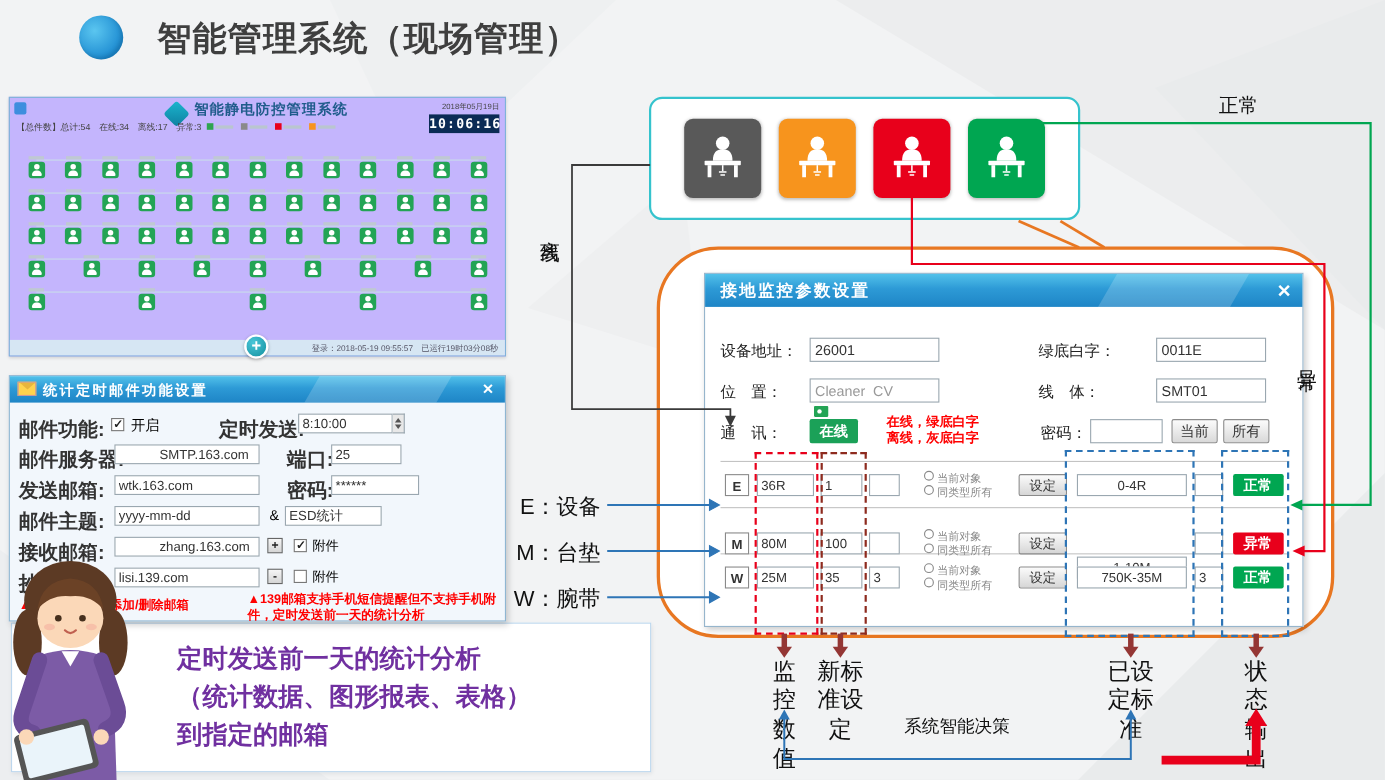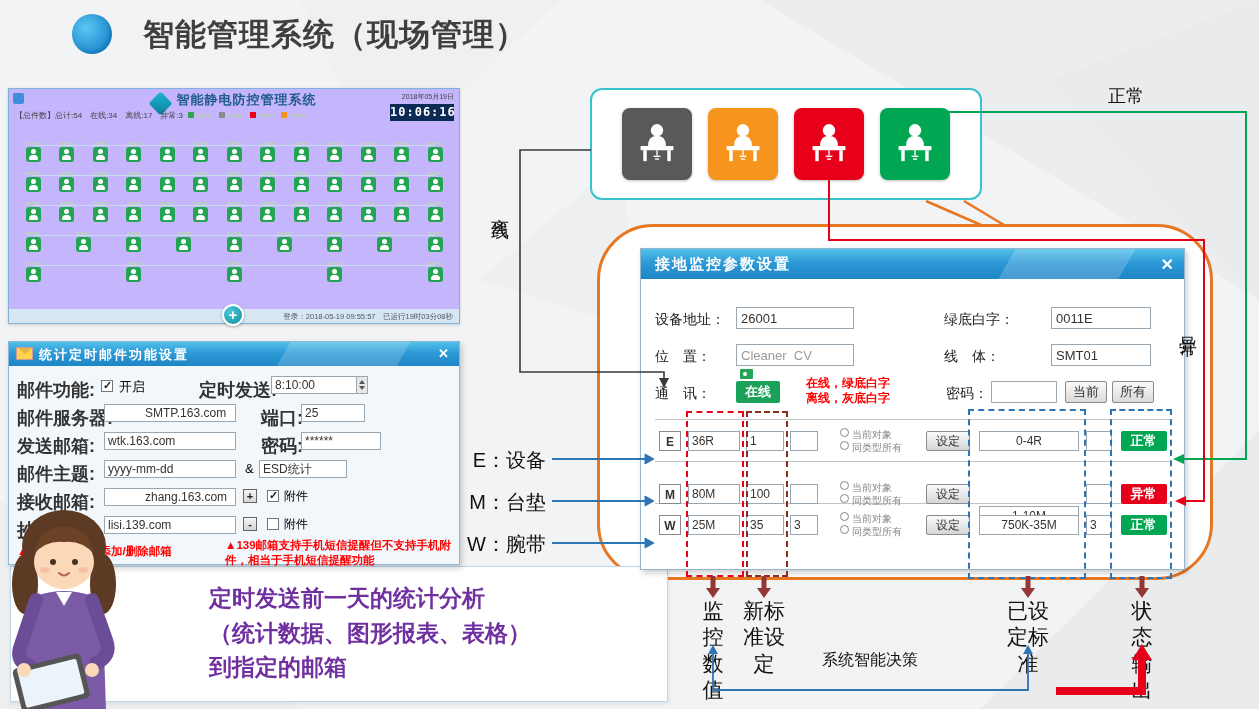--- a/index.html
+++ b/index.html
@@ -69,22 +69,22 @@
   .chk.checked::after { content:'✓'; position:absolute; left:1px; top:-2px; font-size:11px; color:#222; font-weight:bold; }
   .spin { position:absolute; width:11px; height:18px; border:1px solid #9aa7b0; border-left:none; background:#e8e8e8; }
   .spin::before { content:''; position:absolute; left:2px; top:3px; border-left:3px solid transparent; border-right:3px solid transparent; border-bottom:4px solid #555; }
   .spin::after { content:''; position:absolute; left:2px; bottom:3px; border-left:3px solid transparent; border-right:3px solid transparent; border-top:4px solid #555; }
   .sqbtn { position:absolute; width:14px; height:14px; border:1px solid #666; background:linear-gradient(#f5f5f5,#d5d5d5);
     font:bold 11px/12px "Liberation Sans",sans-serif; text-align:center; color:#222; }
   .rednote { position:absolute; font-size:11.5px; font-weight:bold; color:#F00; line-height:1.3; }
 
   
   .mascot { position:absolute; left:0; top:500px; width:158px; height:210px; z-index:40; }
-  .summary-box { position:absolute; left:10px; top:566px; width:658px; height:136px; z-index:6;
-    background:#fff; border:1px solid #BDD7EE; box-shadow:1px 2px 4px rgba(0,0,0,.08);padding-left:48px; }
+  .summary-box { position:absolute; left:10px; top:566px; width:582px; height:136px; z-index:6;
+    background:#fff; border:1px solid #BDD7EE; box-shadow:1px 2px 4px rgba(0,0,0,.08); }
   .sum-line { margin-left:150px; font-size:23px; font-weight:bold; color:#7030A0; line-height:1.5; }
   .sum-line:first-child { margin-top:14px; }
 
   
   .icons-box { position:absolute; left:590px; top:88px; width:392px; height:112px; z-index:6;
     background:#fff; border:2px solid #35C3CD; border-radius:12px;
     display:flex; justify-content:center; align-items:center; gap:16px; }
   .tile { width:70px; height:72px; border-radius:8px; display:flex; justify-content:center; align-items:center;
     box-shadow:0 1px 3px rgba(0,0,0,.25); }
   .tile svg { width:48px; height:48px; }
@@ -463,21 +463,21 @@
     <span class="chk checked" style="left:258px;top:148px"></span>
     <span class="val" style="left:275px;top:146px;font-size:12px">附件</span>
 
     <span class="lbl" style="left:8px;top:176px">抄送邮箱:</span>
     <input class="inp" style="left: 95px; top: 174px; width: 132px;" readonly="" value="lisi.139.com">
     <span class="sqbtn" style="left:234px;top:175px">-</span>
     <span class="chk" style="left:258px;top:176px"></span>
     <span class="val" style="left:275px;top:174px;font-size:12px">附件</span>
 
     <span class="rednote" style="left:8px;top:202px;width:205px">▲点击+/-按钮，添加/删除邮箱</span>
-    <span class="rednote" style="left:216px;top:196px;width:234px">▲139邮箱支持手机短信提醒但不支持手机附件，相当于手机短信提醒功能</span>
+    <span class="rednote" style="left:216px;top:196px;width:234px">▲139邮箱支持手机短信提醒但不支持手机附件，定时发送前一天的统计分析</span>
   </div>
 
   <svg class="mascot" viewBox="0 0 158 210">
     <ellipse cx="64" cy="46" rx="42" ry="36" fill="#5C3A24"></ellipse>
     <ellipse cx="25" cy="84" rx="13" ry="30" fill="#5C3A24"></ellipse>
     <ellipse cx="103" cy="84" rx="13" ry="30" fill="#5C3A24"></ellipse>
     <ellipse cx="64" cy="62" rx="30" ry="27" fill="#FBD8B8"></ellipse>
     <path d="M34,54 Q38,28 64,26 Q90,28 94,54 Q82,40 64,42 Q46,40 34,54 Z" fill="#6B4226"></path>
     <circle cx="53" cy="62" r="3" fill="#46301e"></circle>
     <circle cx="75" cy="62" r="3" fill="#46301e"></circle>

